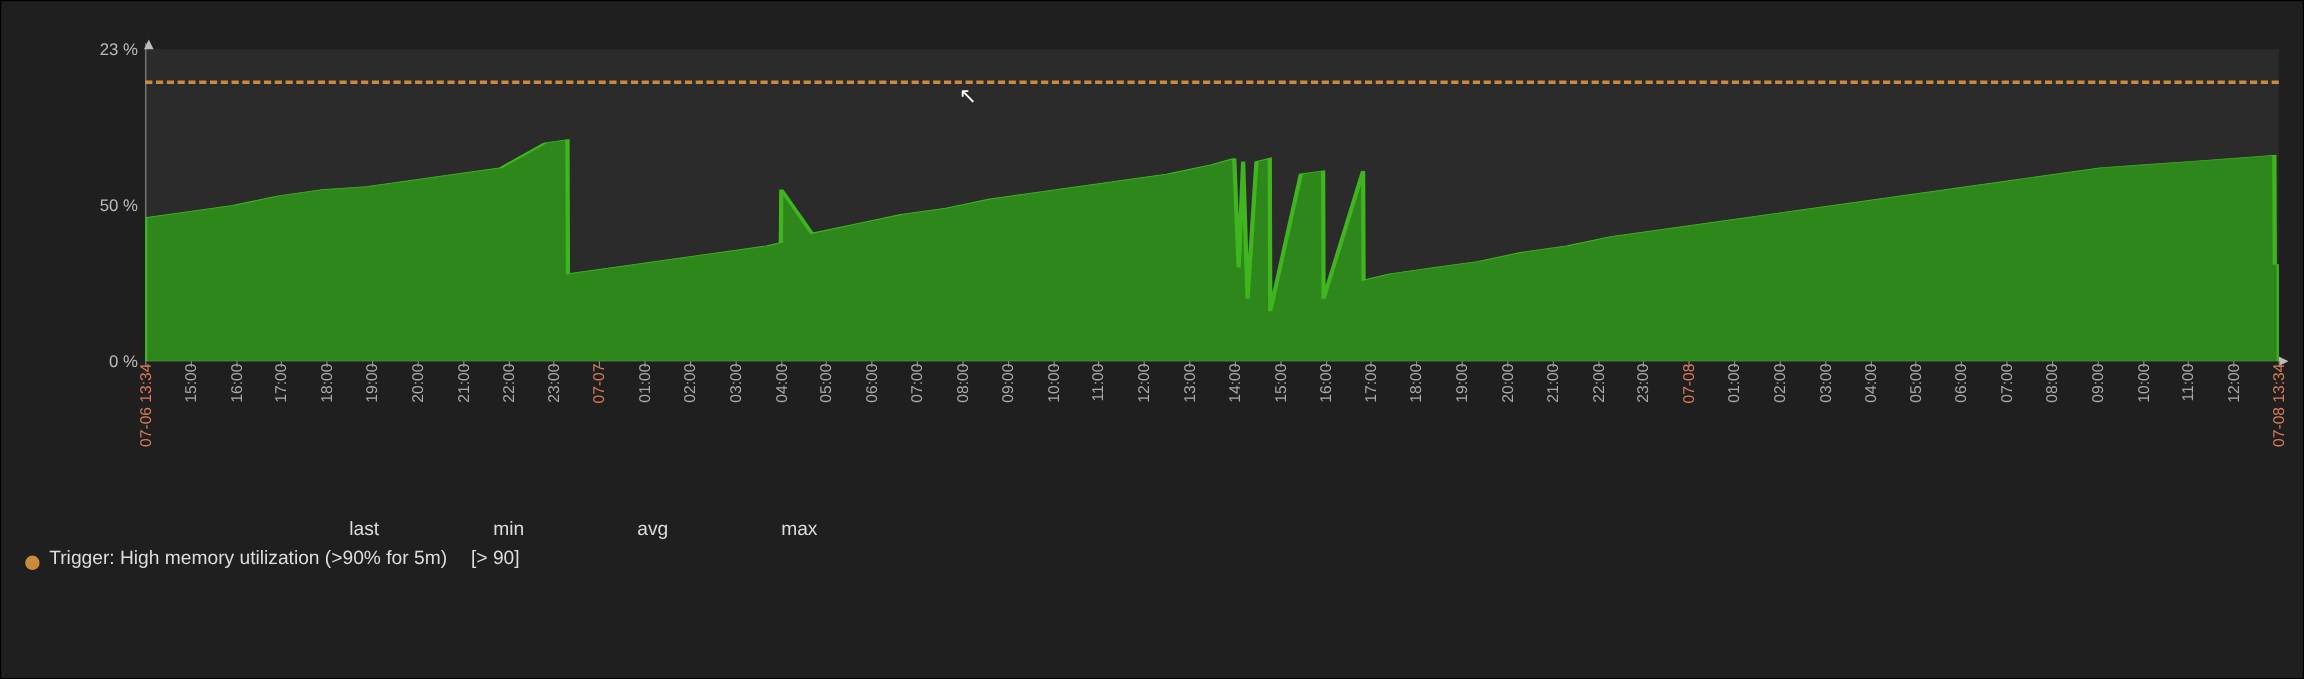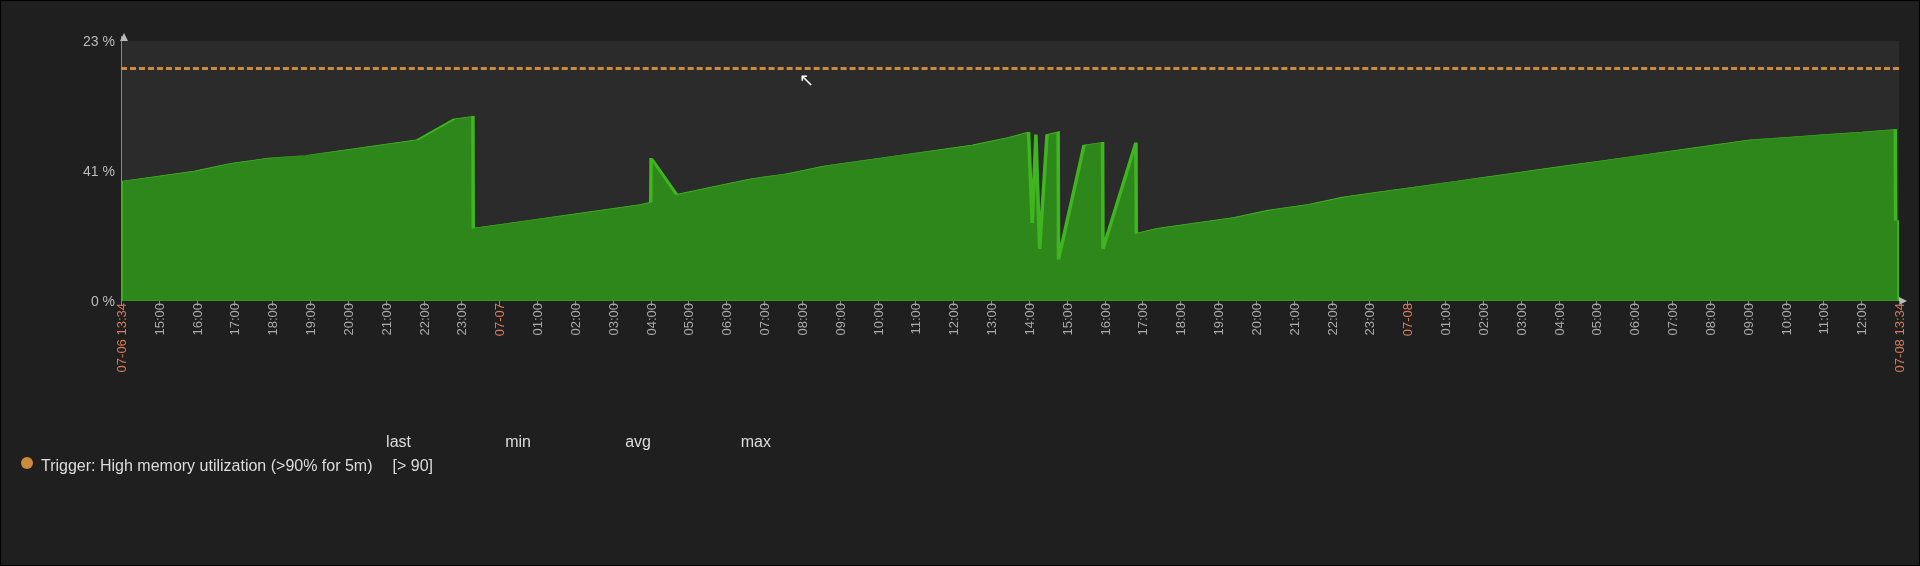--- a/index.html
+++ b/index.html
@@ -91,41 +91,41 @@
     position: absolute;
     left: 20px;
     bottom: 90px;
     font-size: 16px;
     color: #ddd;
   }
   .legend-headers {
     margin-left: 270px;
     display: flex;
   }
-  .legend-headers > span { width: 120px; text-align:right; }
+  .legend-headers > span { width: 120px; text-align:left; }
   .legend-row {
     display: flex;
     align-items: center;
     margin-top: 2px;
   }
   .swatch {
     width: 14px; height: 14px; margin-right: 8px;
     display: inline-block;
   }
   .swatch.green { background: #2e8c1a; }
   .swatch.orange {
     background: #cc8a3c;
     border-radius: 50%;
     width: 12px; height: 12px;
   }
   .legend-name { width: 160px; }
   .legend-func { width: 70px; color:#aaa; }
   .legend-val { width: 120px; text-align:center; }
   .trigger-row {
-    display:flex; align-items:flex-start; margin-top:6px;
+    display:flex; align-items:flex-end; margin-top:6px;
   }
   .cursor {
     position:absolute;
     left: 798px; top: 68px;
     font-size: 18px; color:#fff;
     pointer-events:none;
   }
   .tick {
     position:absolute; bottom:-5px; width:1px; height:5px; background:#888;
   }
@@ -136,21 +136,21 @@
 <div class="panel">
 
   <div class="chart-area">
     <div class="axis-line-y"></div>
     <div class="axis-line-x"></div>
     <div class="axis-arrow-y"></div>
     <div class="axis-arrow-x"></div>
 
     <div id="yLabels">
         <div class="y-label" style="top: 260px;">0 %</div>
-        <div class="y-label" style="top: 130px;">41 %</div>
+        <div class="y-label" style="top: 130px;">50 %</div>
         <div class="y-label" style="top: 0px;">23 %</div>
       </div>
 
     <div class="trigger-line" id="triggerLine" style="top: 26px;"></div>
 
     <svg class="area" id="areaSvg" viewBox="0 0 1000 1000" preserveAspectRatio="none">
       <path id="areaPath" fill="#2e8c1a" fill-opacity="0.95" stroke="#3fb51f" stroke-width="2" d="M0.00 540.00 L20.83 520.00 L41.67 500.00 L62.50 470.00 L83.33 450.00 L104.17 440.00 L125.00 420.00 L145.83 400.00 L166.67 380.00 L187.50 300.00 L197.92 290.00 L198.13 720.00 L208.33 710.00 L229.17 690.00 L250.00 670.00 L270.83 650.00 L291.67 630.00 L297.92 620.00 L298.13 450.00 L312.50 590.00 L333.33 560.00 L354.17 530.00 L375.00 510.00 L395.83 480.00 L416.67 460.00 L437.50 440.00 L458.33 420.00 L479.17 400.00 L500.00 370.00 L510.42 350.00 L512.50 700.00 L514.58 360.00 L516.67 800.00 L520.83 360.00 L527.08 350.00 L527.29 840.00 L541.67 400.00 L552.08 390.00 L552.29 800.00 L570.83 390.00 L571.04 740.00 L583.33 720.00 L604.17 700.00 L625.00 680.00 L645.83 650.00 L666.67 630.00 L687.50 600.00 L708.33 580.00 L729.17 560.00 L750.00 540.00 L770.83 520.00 L791.67 500.00 L812.50 480.00 L833.33 460.00 L854.17 440.00 L875.00 420.00 L895.83 400.00 L916.67 380.00 L937.50 370.00 L958.33 360.00 L979.17 350.00 L997.92 340.00 L998.12 690.00 L1000.00 690.00 L 1000 1000 L 0 1000 Z"></path>
     </svg>
 
     <div id="xTicks">

